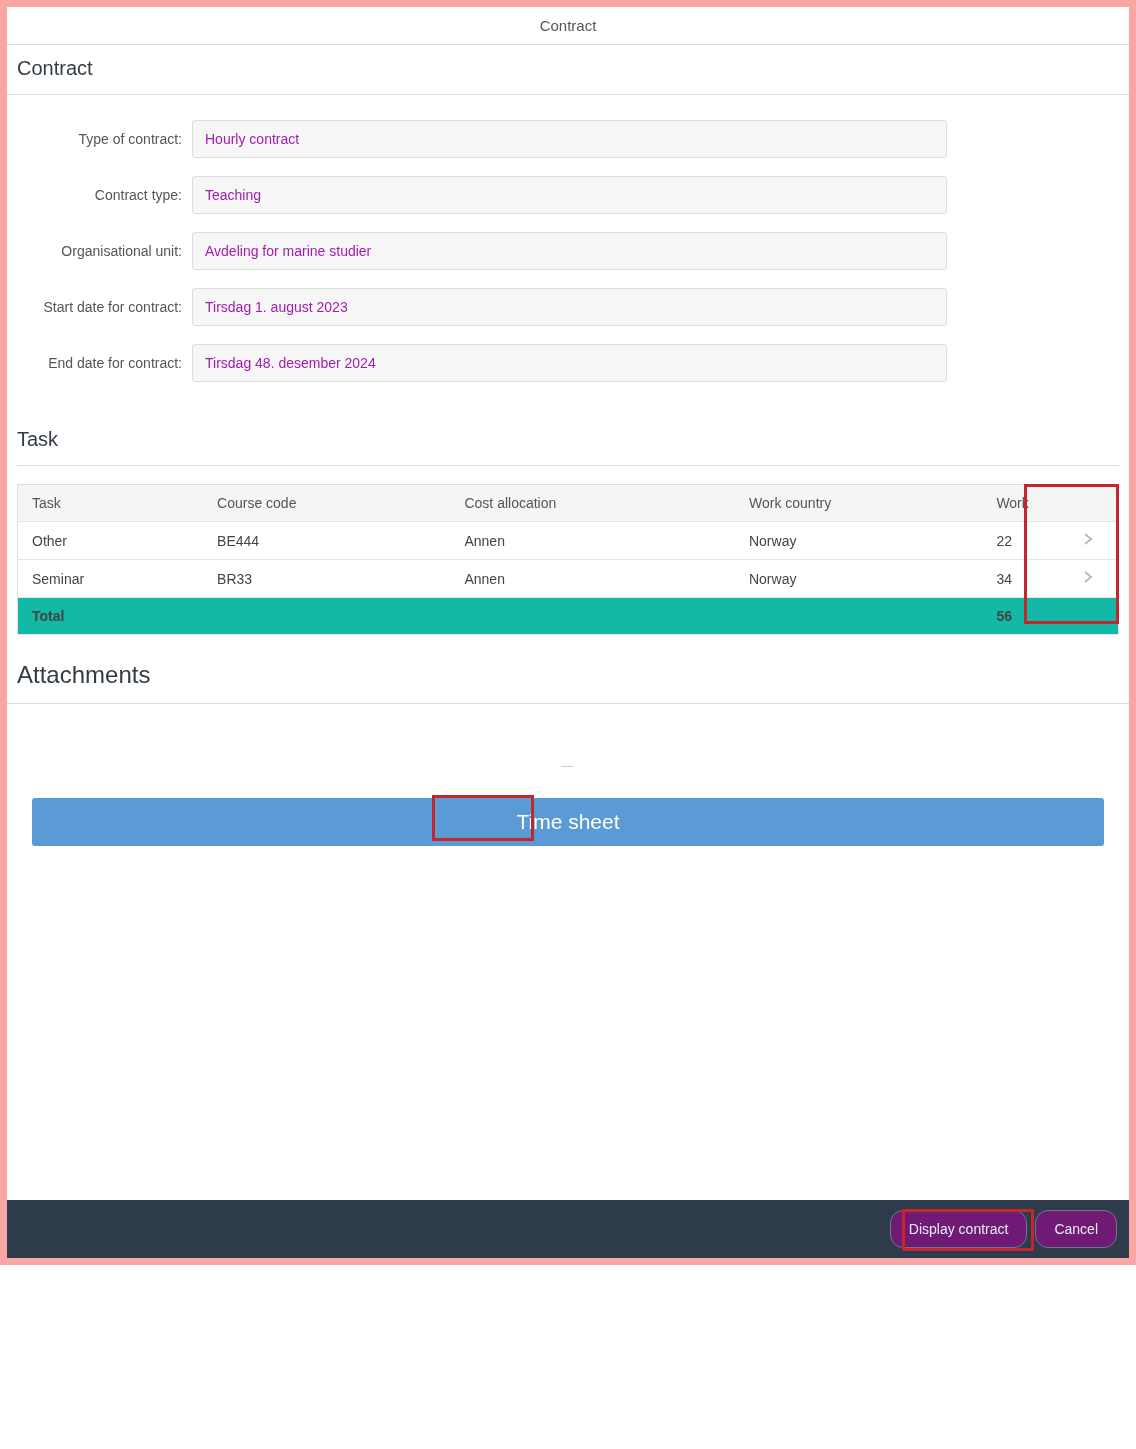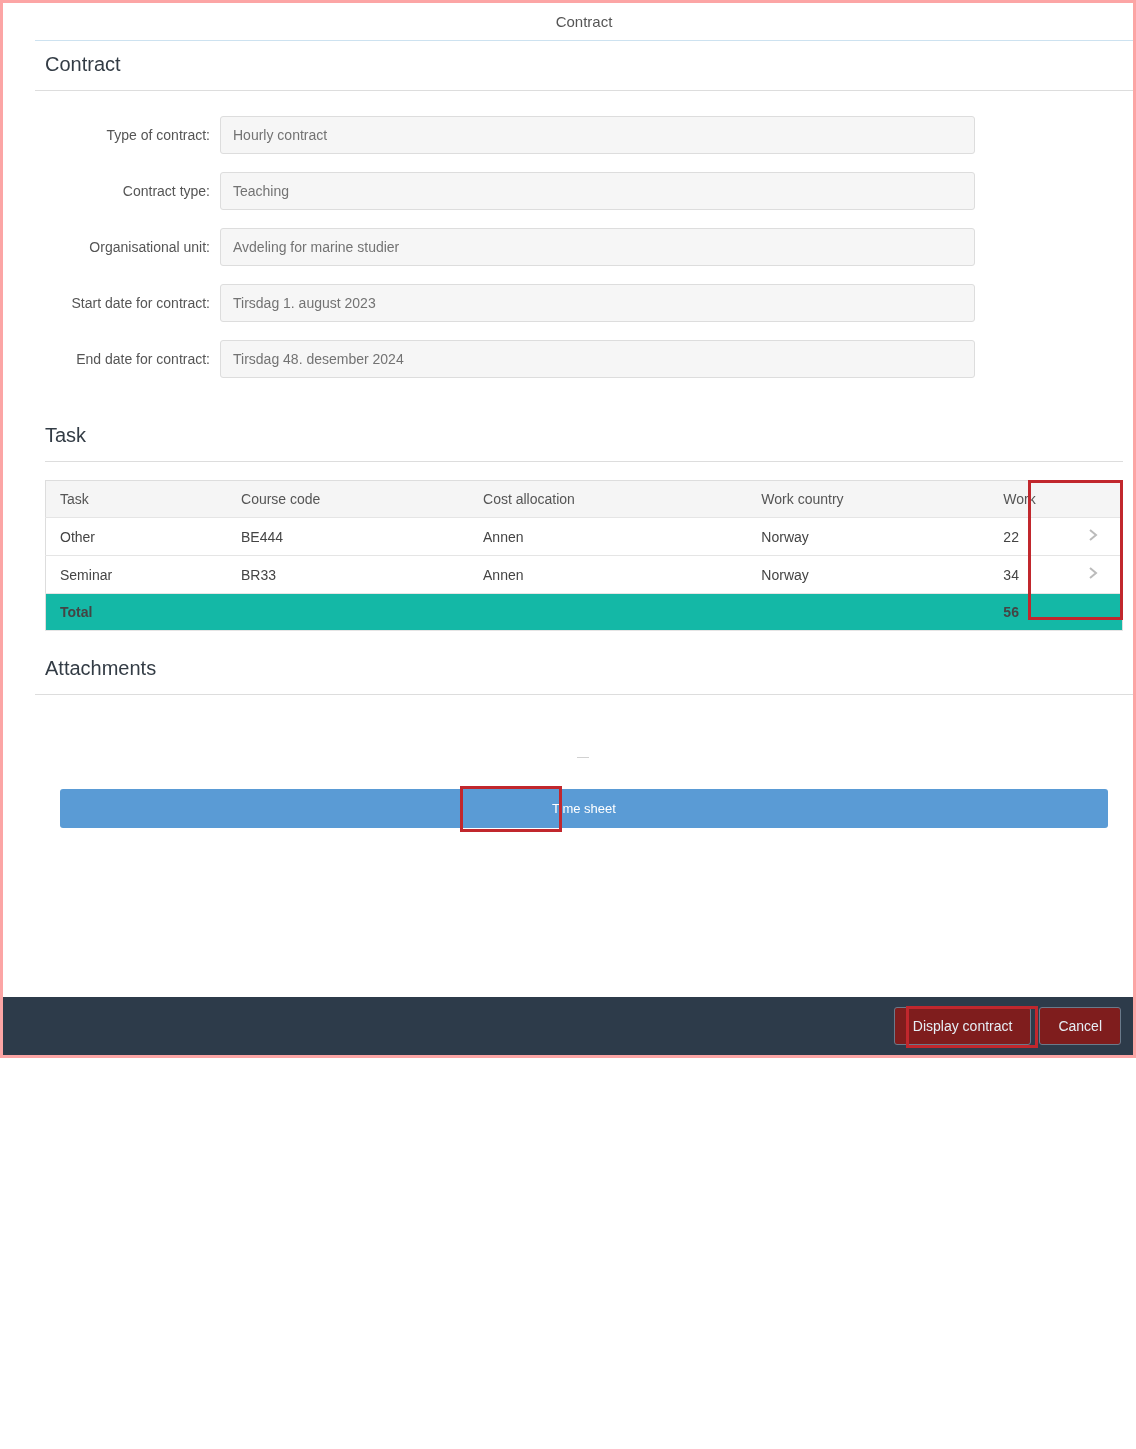--- a/index.html
+++ b/index.html
@@ -9,24 +9,23 @@
     font-size: 14px;
     color: #333;
     background: #fff;
     width: 1136px;
     height: 1449px;
     position: relative;
     overflow: hidden;
   }
 
   .page-wrap {
-    border: 3px solid #fca5a5;
-    height: 1058px;
-    position: relative;
-    padding-left: 32px;
+    border: 7px solid #fca5a5;
+    height: 1265px;
+    position: relative;
   }
 
   .top-header {
     text-align: center;
     padding: 10px 0;
     color: #555;
     font-size: 15px;
     border-bottom: 1px solid #cde2f0;
   }
 
@@ -52,21 +51,21 @@
     font-size: 14px;
     padding-right: 10px;
     line-height: 1.3;
   }
   .form-value {
     flex: 1;
     background: #f6f6f6;
     border: 1px solid #ddd;
     border-radius: 3px;
     padding: 10px 12px;
-    color: #737373;
+    color: #a21caf;
     font-size: 14px;
     max-width: 755px;
   }
 
   .task-section {
     padding: 0 10px;
   }
   .task-title {
     font-size: 20px;
     color: #333c45;
@@ -99,21 +98,21 @@
   .col-chev { width: 40px; text-align: center; color: #bbb; font-size: 18px; }
   .task-table tfoot td { font-weight: bold; }
 
   .highlight-hours {
     position: absolute;
     border: 3px solid #c1272d;
     pointer-events: none;
   }
 
   .attach-title {
-    font-size: 20px;
+    font-size: 24px;
     color: #333c45;
     padding: 26px 10px 14px 10px;
     border-bottom: 1px solid #ddd;
   }
 
   .small-dash {
     text-align: center;
     color: #ccc;
     margin-top: 55px;
     font-size: 12px;
@@ -124,21 +123,21 @@
     padding: 25px 25px 0 25px;
     position: relative;
   }
   .timesheet-btn {
     width: 100%;
     background: #5a9bd5;
     color: #fff;
     border: none;
     border-radius: 3px;
     padding: 12px 0;
-    font-size: 13px;
+    font-size: 21px;
     cursor: pointer;
   }
   .timesheet-highlight {
     position: absolute;
     border: 3px solid #c1272d;
     pointer-events: none;
   }
 
   .footer-bar {
     position: absolute;
@@ -147,24 +146,24 @@
     right: 0;
     background: #2d3b4a;
     height: 58px;
     display: flex;
     justify-content: flex-end;
     align-items: center;
     padding-right: 12px;
     gap: 8px;
   }
   .footer-btn {
-    background: #7f1d1d;
+    background: #701a75;
     color: #e6eef5;
     border: 1px solid #6a7a8a;
-    border-radius: 3px;
+    border-radius: 13px;
     padding: 10px 18px;
     font-size: 14px;
     cursor: pointer;
   }
   .footer-highlight {
     position: absolute;
     border: 3px solid #c1272d;
     pointer-events: none;
   }
 

